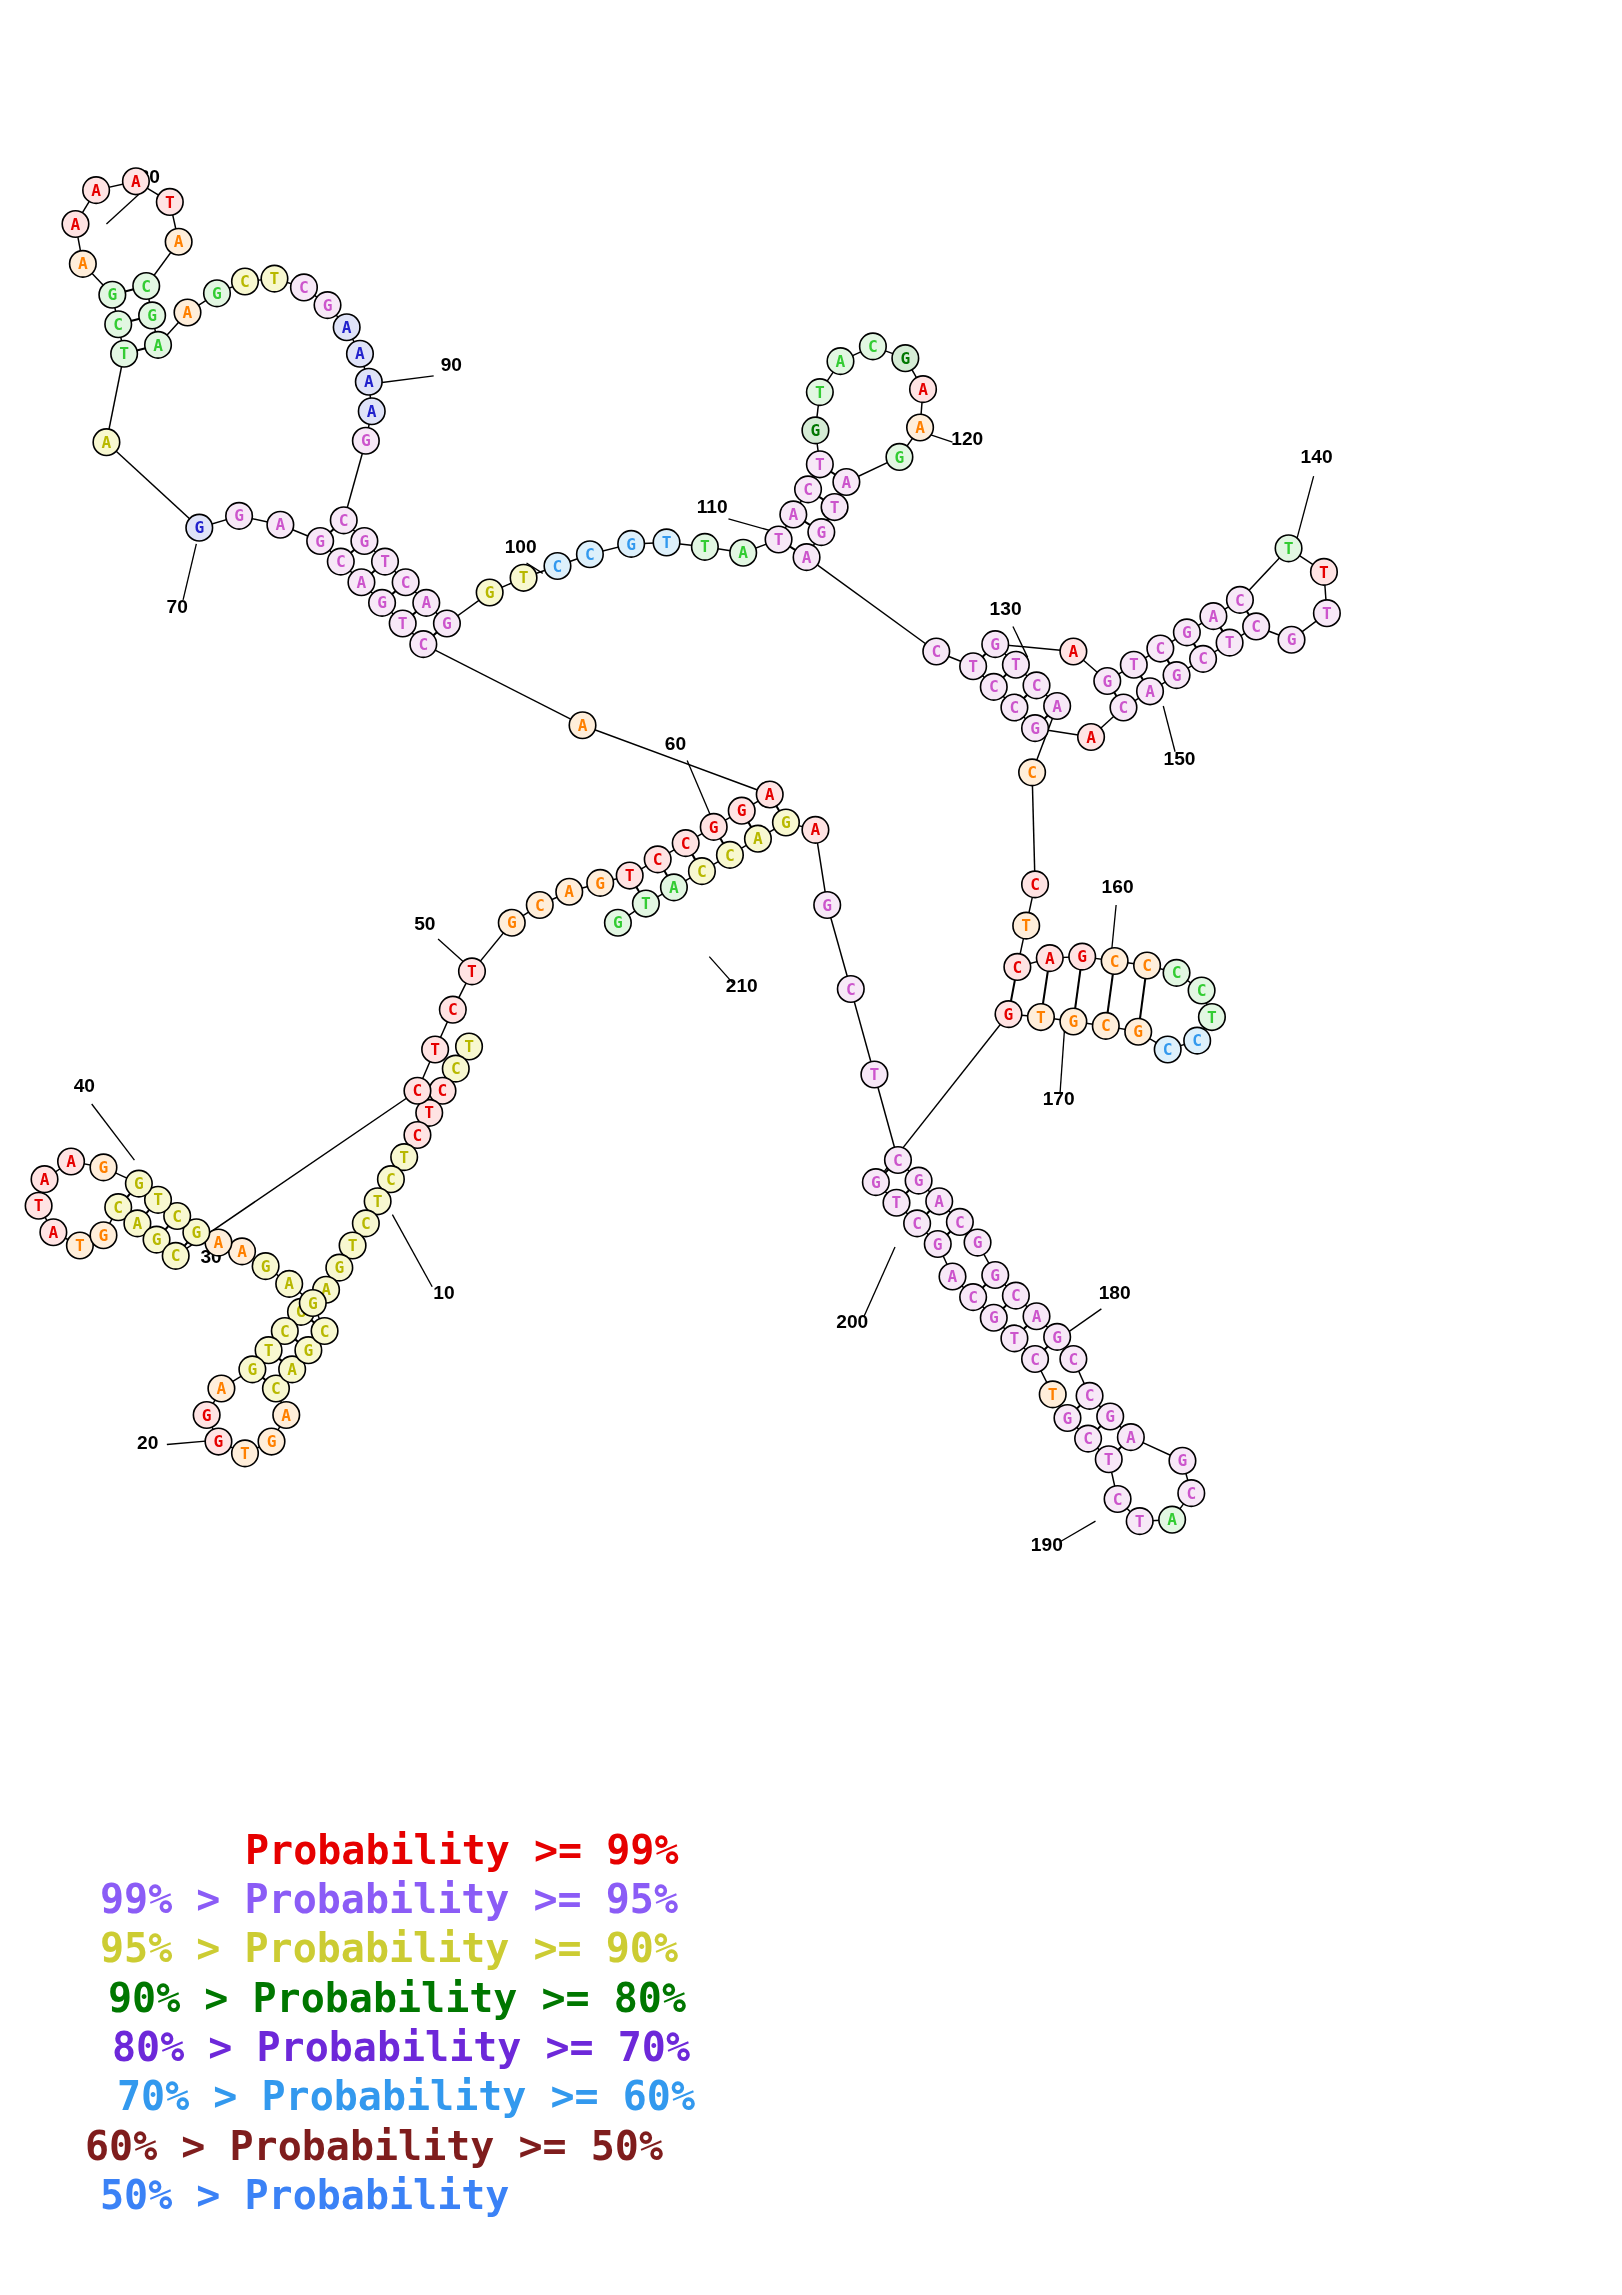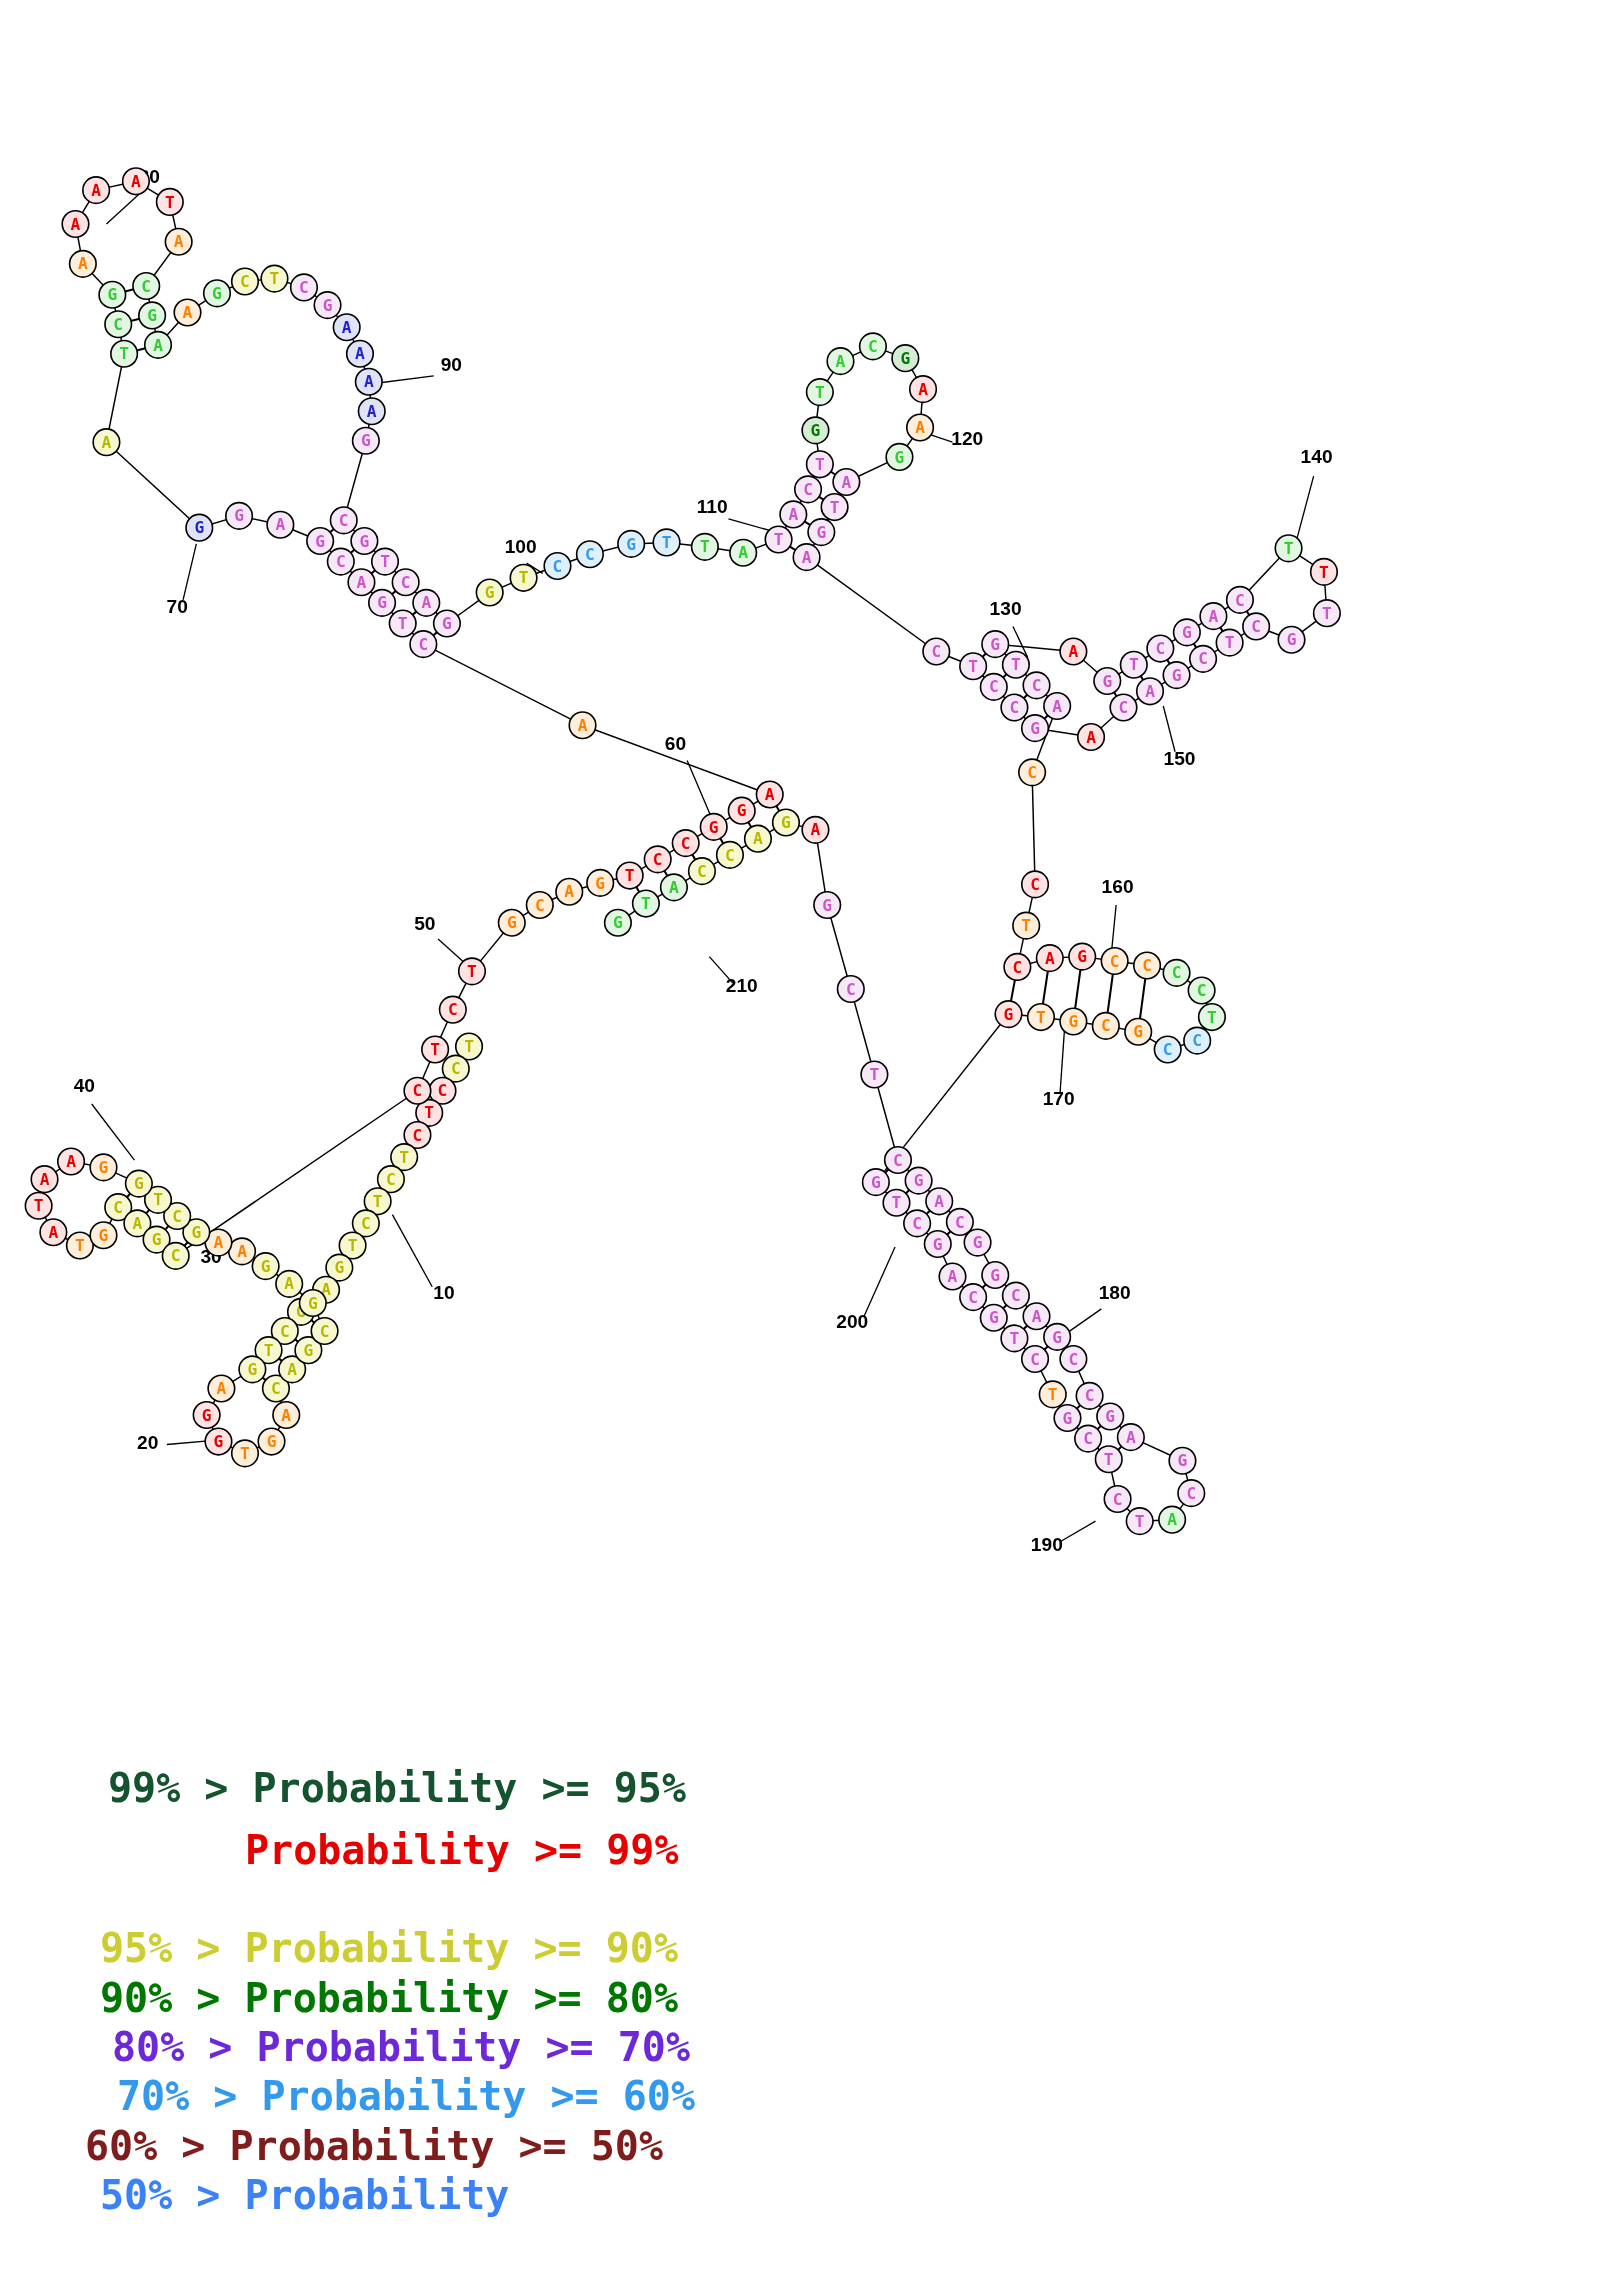--- a/index.html
+++ b/index.html
@@ -750,23 +750,23 @@
         <text x="457" y="605.8" fill="#33cc33" font-size="11" font-weight="bold" text-anchor="middle" font-family="&quot;DejaVu Sans Mono&quot;,monospace">A</text>
         <circle cx="438" cy="613" r="9" fill="#e2f7e2" stroke="#000" stroke-width="1.1"></circle>
         <text x="438" y="616.8" fill="#33cc33" font-size="11" font-weight="bold" text-anchor="middle" font-family="&quot;DejaVu Sans Mono&quot;,monospace">T</text>
         <circle cx="419" cy="626" r="9" fill="#e2f7e2" stroke="#000" stroke-width="1.1"></circle>
         <text x="419" y="629.8" fill="#33cc33" font-size="11" font-weight="bold" text-anchor="middle" font-family="&quot;DejaVu Sans Mono&quot;,monospace">G</text>
       </g>
     </svg>
 
   <div class="legend">
     <div class="legend-line" style="color: rgb(230, 0, 0); left: 245px; top: 1830px;">Probability &gt;= 99%</div>
-    <div class="legend-line" style="color: #14532d; left: 100px; top: 1768px; margin-left: 8px;">99% &gt; Probability &gt;= 95%</div>
+    <div class="legend-line" style="color: #8b5cf6; left: 100px; top: 1879px;">99% &gt; Probability &gt;= 95%</div>
     <div class="legend-line" style="color: rgb(204, 204, 51); left: 100px; top: 1928px;">95% &gt; Probability &gt;= 90%</div>
-    <div class="legend-line" style="color: rgb(0, 119, 0); left: 100px; top: 1978px;">90% &gt; Probability &gt;= 80%</div>
+    <div class="legend-line" style="color: rgb(0, 119, 0); left: 108px; top: 1978px;">90% &gt; Probability &gt;= 80%</div>
     <div class="legend-line" style="color: #6d28d9; left: 112px; top: 2027px;">80% &gt; Probability &gt;= 70%</div>
     <div class="legend-line" style="color: rgb(51, 153, 238); left: 117px; top: 2076px;">70% &gt; Probability &gt;= 60%</div>
     <div class="legend-line" style="color: #7f1d1d; left: 85px; top: 2126px;">60% &gt; Probability &gt;= 50%</div>
     <div class="legend-line" style="color: #3b82f6; left: 100px; top: 2175px;">50% &gt; Probability</div>
   </div>
 
 </div>
 
 
 </body></html>

